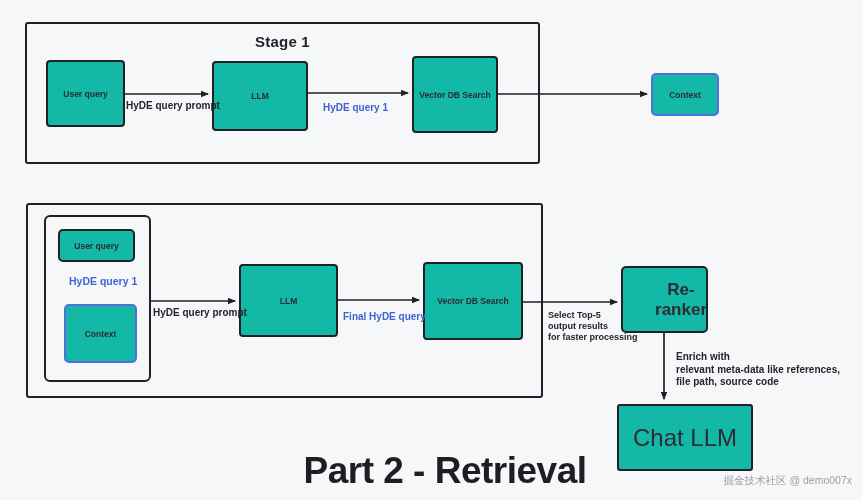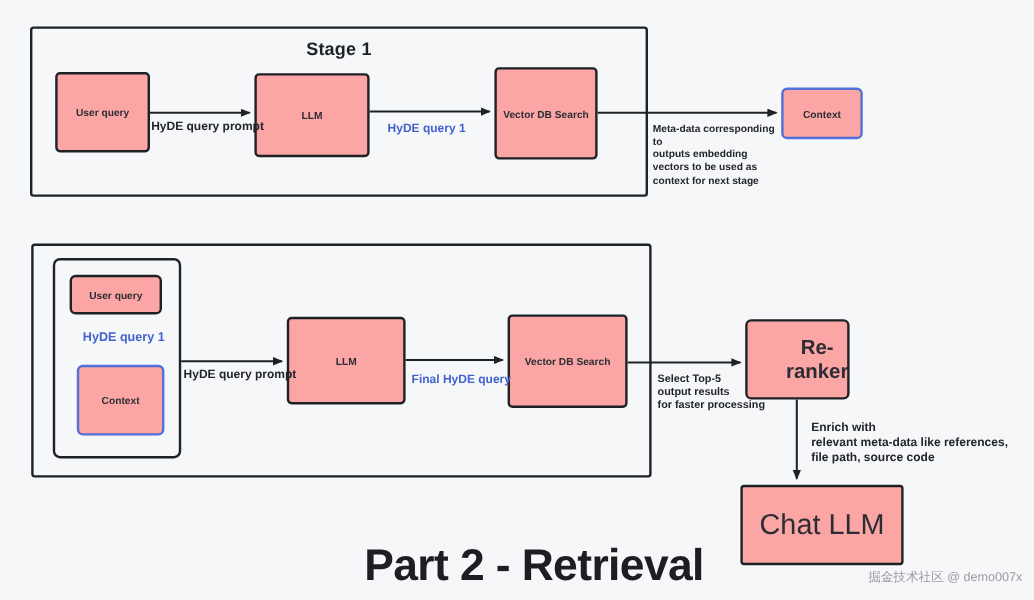--- a/index.html
+++ b/index.html
@@ -27,21 +27,21 @@
     text-align: center;
     font-size: 15px;
     font-weight: 700;
     letter-spacing: 0.2px;
     color: #1e2126;
   }
   .node {
     position: absolute;
     border: 2px solid #1e2126;
     border-radius: 4px;
-    background: #fca5a5;
+    background: #14b8a6;
     display: flex;
     align-items: center;
     justify-content: center;
     text-align: center;
     font-size: 8.5px;
     font-weight: 600;
     color: #2a2d33;
   }
   .node.blue-border { border-color: #5270d8; border-radius: 5px; }
   .node.big { font-size: 17px; font-weight: 600; border-radius: 5px; padding-left: 33px; }
@@ -125,24 +125,20 @@
   <div class="node" style="left:412px; top:56px; width:86px; height:77px;">
     <span>Vector DB Search</span>
   </div>
 
   <div class="node blue-border" style="left:651px; top:73px; width:68px; height:43px;">
     <span>Context</span>
   </div>
 
   <div class="edge-label" style="left:126px; top:100px;">HyDE query prompt</div>
   <div class="edge-label blue" style="left:323px; top:102px;">HyDE query 1</div>
-  <div class="edge-label multiline" style="left:544px; top:102px; width:110px;">Meta-data corresponding to
-outputs embedding
-vectors to be used as
-context for next stage</div>
 
   <div class="stage-group" style="left:26px; top:203px; width:517px; height:195px;"></div>
   <div class="stage-title" style="left:26px; top:218px; width:517px;margin-top:48px;">Stage 2</div>
 
   <div class="container-node" style="left:44px; top:215px; width:107px; height:167px;"></div>
 
   <div class="node" style="left:58px; top:229px; width:77px; height:33px; border-radius:5px;">
     <span>User query</span>
   </div>
 

